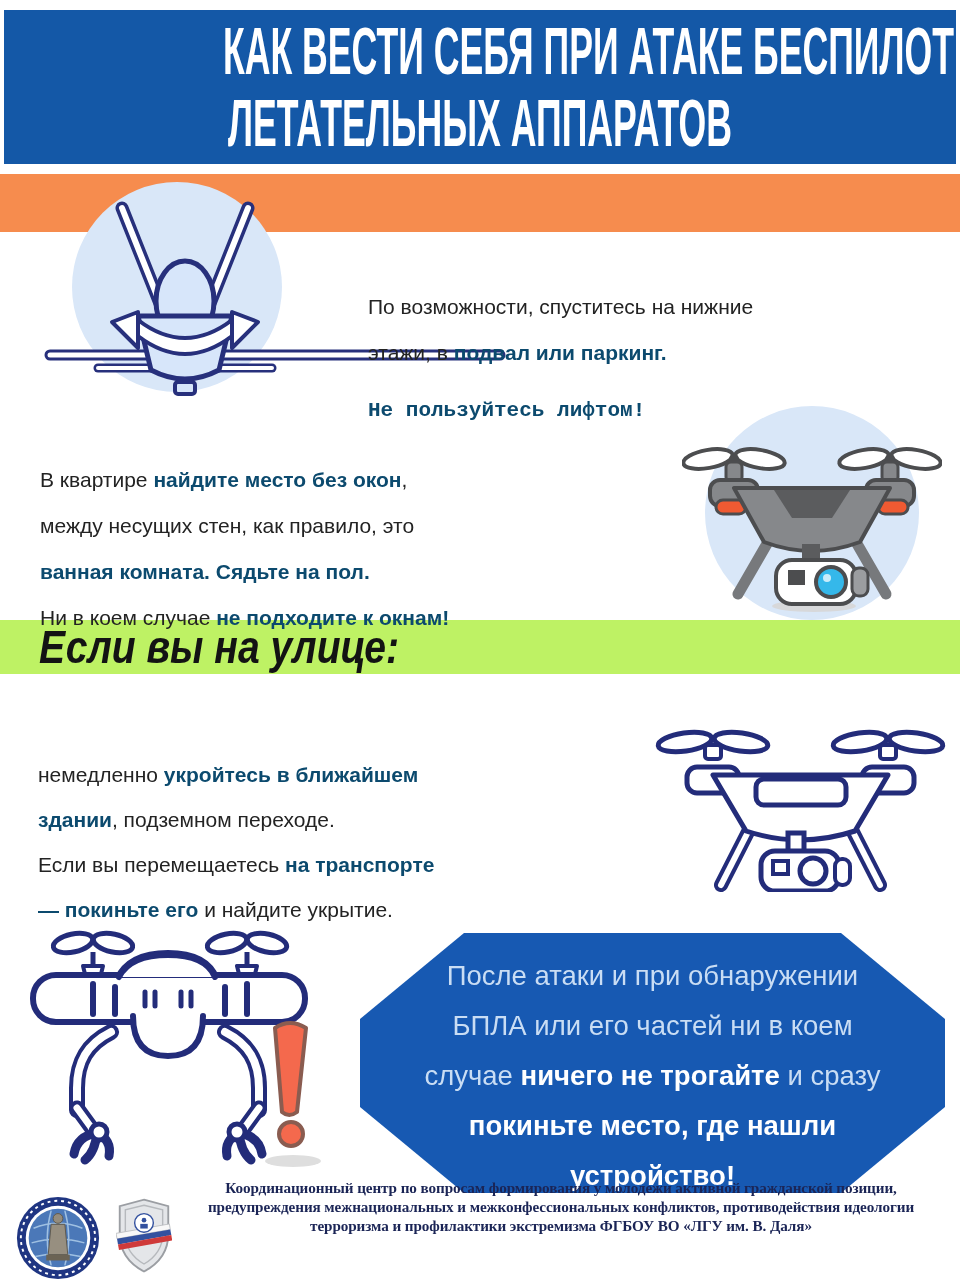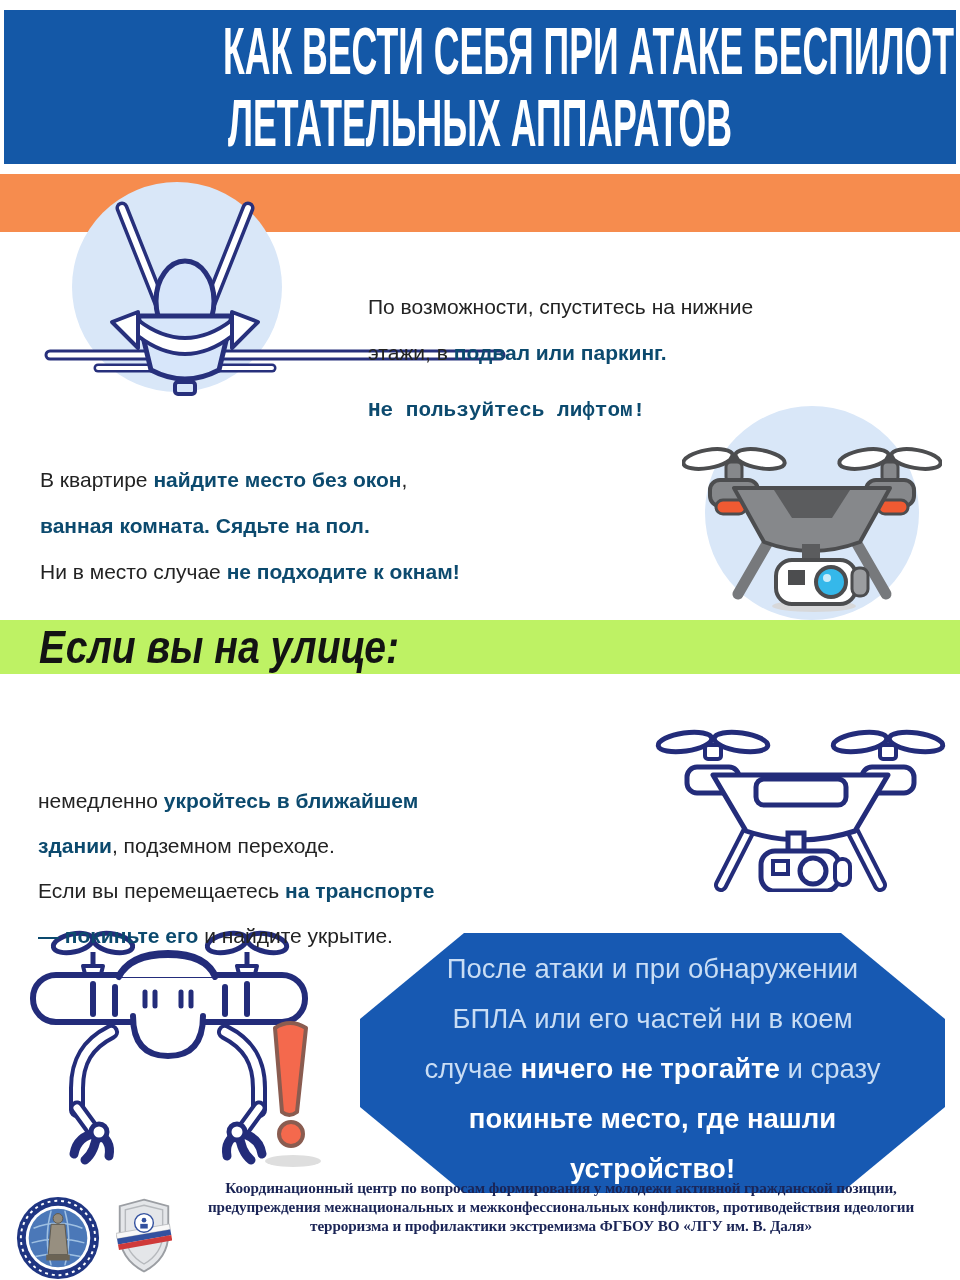--- a/index.html
+++ b/index.html
@@ -25,33 +25,33 @@
   .droneO{left:653px;top:727px;width:295px;height:165px;}
   .droneX{left:15px;top:928px;width:310px;height:245px;}
 
   
   .text{position:absolute;z-index:5;color:#232323;font-size:21px;margin-top:40px;}
   .ln{line-height:46px;white-space:nowrap;}
   .text b{font-weight:700;color:#0c4a6e;}
   .sec1{left:368px;top:244px;width:585px;}
   .sec1 .warn{margin-top:12px;font-family:Liberation Mono, monospace;}
   .sec2{left:40px;top:417px;width:660px;}
-  .sec3{left:38px;top:738px;width:640px;}
+  .sec3{left:38px;top:712px;width:640px;}
   .sec3 .ln{line-height:45px;}
 
   
   .banner{position:absolute;left:0;right:0;top:620px;height:54px;background:#bef264;z-index:4;
           display:flex;align-items:center;font-style:italic;}
   .banner-text{padding-left:46px;font-size:46px;font-weight:700;color:#131313;
                transform:scaleX(.85);transform-origin:left center;white-space:nowrap;}
 
   
   .octagon{position:absolute;left:360px;top:933px;width:585px;height:260px;background:#1759b2;z-index:2;
            clip-path:polygon(104px 0,481px 0,100% 86px,100% 174px,481px 100%,104px 100%,0 174px,0 86px);
-           display:flex;flex-direction:column;justify-content:flex-start;padding-top:11px;box-sizing:border-box;
+           display:flex;flex-direction:column;justify-content:flex-start;padding-top:18px;box-sizing:border-box;
            text-align:center;color:#c9ddf4;font-size:27.5px;}
   .octagon .ln{line-height:50px;}
   .octagon b{color:#ffffff;font-weight:700;}
 
   
   .logo{position:absolute;z-index:5;}
   .logo1{left:14px;top:1194px;width:88px;height:88px;}
   .logo2{left:116px;top:1196px;width:56px;height:80px;}
   .footer-text{position:absolute;left:180px;top:1178px;width:762px;z-index:5;text-align:center;
                font-family:"Liberation Serif",serif;font-weight:700;font-size:15.2px;line-height:19px;
@@ -92,22 +92,23 @@
   </svg>
 
   <div class="text sec1">
     <div class="ln"><span>По возможности, спуститесь на нижние</span></div>
     <div class="ln"><span>этажи, в </span><b>подвал или паркинг.</b></div>
     <div class="ln warn"><b>Не пользуйтесь лифтом!</b></div>
   </div>
 
   <div class="text sec2">
     <div class="ln"><span>В квартире </span><b>найдите место без окон</b><span>,</span></div>
+    <div class="ln"><span>между несущих стен, как правило, это</span></div>
     <div class="ln"><b>ванная комната. Сядьте на пол.</b></div>
-    <div class="ln"><span>Ни в место случае </span><b>не подходите к окнам!</b></div>
+    <div class="ln"><span>Ни в коем случае </span><b>не подходите к окнам!</b></div>
   </div>
 
   <div class="circle circle2"></div>
   <svg class="icon-svg droneC" viewBox="0 0 260 170">
     <ellipse cx="132" cy="164" rx="42" ry="6" fill="#d7d8da"></ellipse>
     <ellipse cx="26" cy="17" rx="25" ry="9" fill="#fff" stroke="#4c4d4f" stroke-width="4" transform="rotate(-10 26 17)"></ellipse>
     <ellipse cx="78" cy="17" rx="25" ry="9" fill="#fff" stroke="#4c4d4f" stroke-width="4" transform="rotate(10 78 17)"></ellipse>
     <circle cx="52" cy="17" r="5" fill="#4c4d4f"></circle>
     <ellipse cx="182" cy="17" rx="25" ry="9" fill="#fff" stroke="#4c4d4f" stroke-width="4" transform="rotate(-10 182 17)"></ellipse>
     <ellipse cx="234" cy="17" rx="25" ry="9" fill="#fff" stroke="#4c4d4f" stroke-width="4" transform="rotate(10 234 17)"></ellipse>

